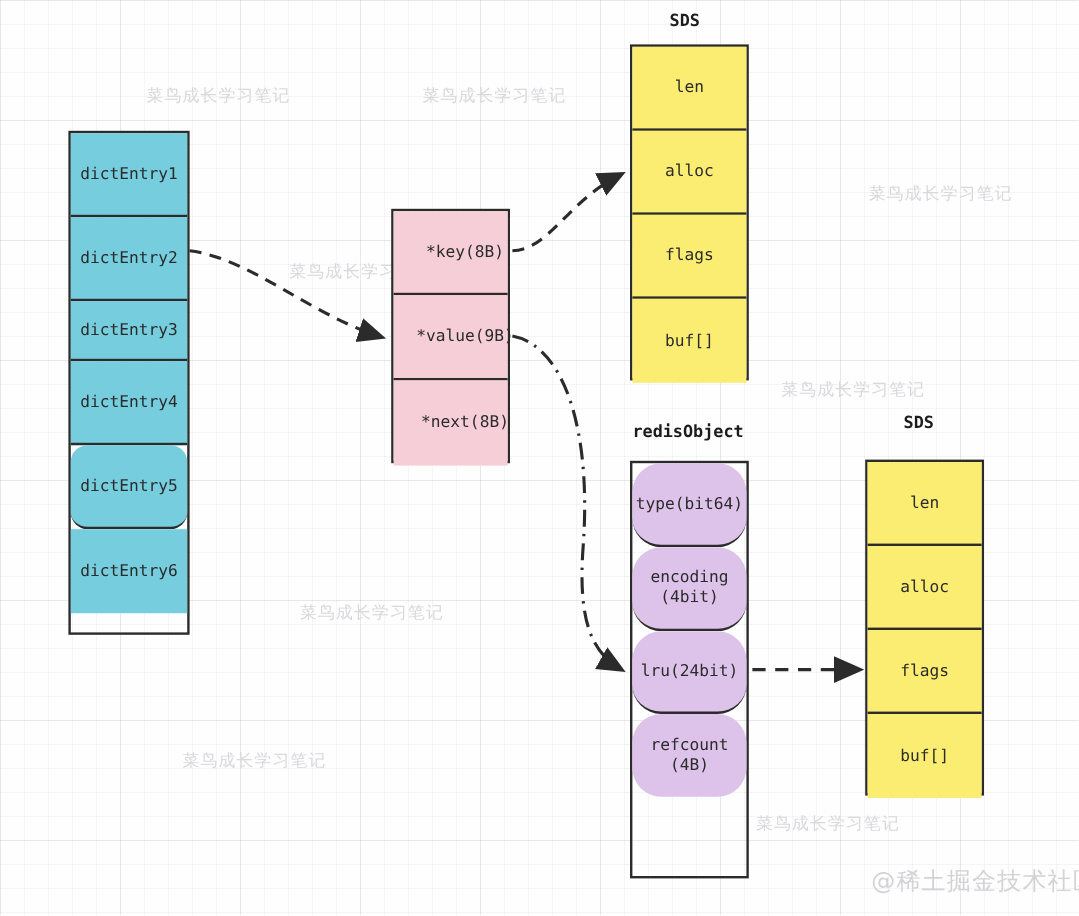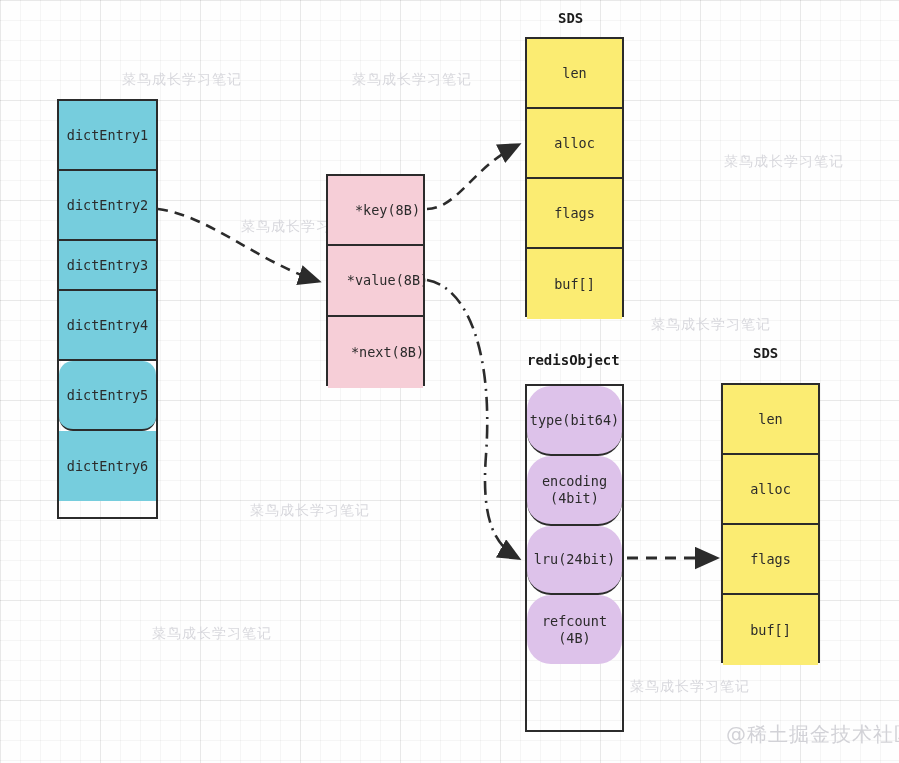--- a/index.html
+++ b/index.html
@@ -112,32 +112,32 @@
 
     <path d="M158,209 C208,215 258,262 318,281" fill="none" stroke="#2b2b2b" stroke-width="2.6" stroke-dasharray="10,7" marker-end="url(#arrow)"></path>
 
     <path d="M427,209 C458,208 472,168 518,145" fill="none" stroke="#2b2b2b" stroke-width="2.6" stroke-dasharray="10,7" marker-end="url(#arrow)"></path>
 
     <path d="M427,280 C470,288 493,358 486,455 C481,521 495,545 518,558" fill="none" stroke="#2b2b2b" stroke-width="2.6" stroke-dasharray="14,6,2,6" marker-end="url(#arrow)"></path>
 
     <path d="M627,558 L716,558" fill="none" stroke="#2b2b2b" stroke-width="2.8" stroke-dasharray="11,8" marker-end="url(#arrow)"></path>
   </svg>
 
-  <div class="struct" style="left:57px; top:99px; width:101px; height:420px;">
+  <div class="struct" style="left:57px; top:109px; width:101px; height:420px;">
     <div class="cell c-blue" style="height:70px;">dictEntry1</div>
     <div class="cell c-blue" style="height:70px;">dictEntry2</div>
     <div class="cell c-blue" style="height:50px;">dictEntry3</div>
     <div class="cell c-blue" style="height:70px;">dictEntry4</div>
     <div class="cell c-blue" style="height:70px;border-radius:14px;">dictEntry5</div>
     <div class="cell c-blue" style="height:70px;">dictEntry6</div>
   </div>
 
   <div class="struct" style="left:326px; top:174px; width:99px; height:212px;">
     <div class="cell c-pink" style="height:70px;">*key(8B)</div>
-    <div class="cell c-pink" style="height:71px;">*value(8B)</div>
+    <div class="cell c-pink" style="height:71px;">*value(9B)</div>
     <div class="cell c-pink" style="height:71px;">*next(8B)</div>
   </div>
 
   <div class="struct-title" style="left:558px; top:10px;">SDS</div>
   <div class="struct" style="left:525px; top:37px; width:99px; height:280px;">
     <div class="cell c-yellow" style="height:70px;">len</div>
     <div class="cell c-yellow" style="height:70px;">alloc</div>
     <div class="cell c-yellow" style="height:70px;">flags</div>
     <div class="cell c-yellow" style="height:70px;">buf[]</div>
   </div>

